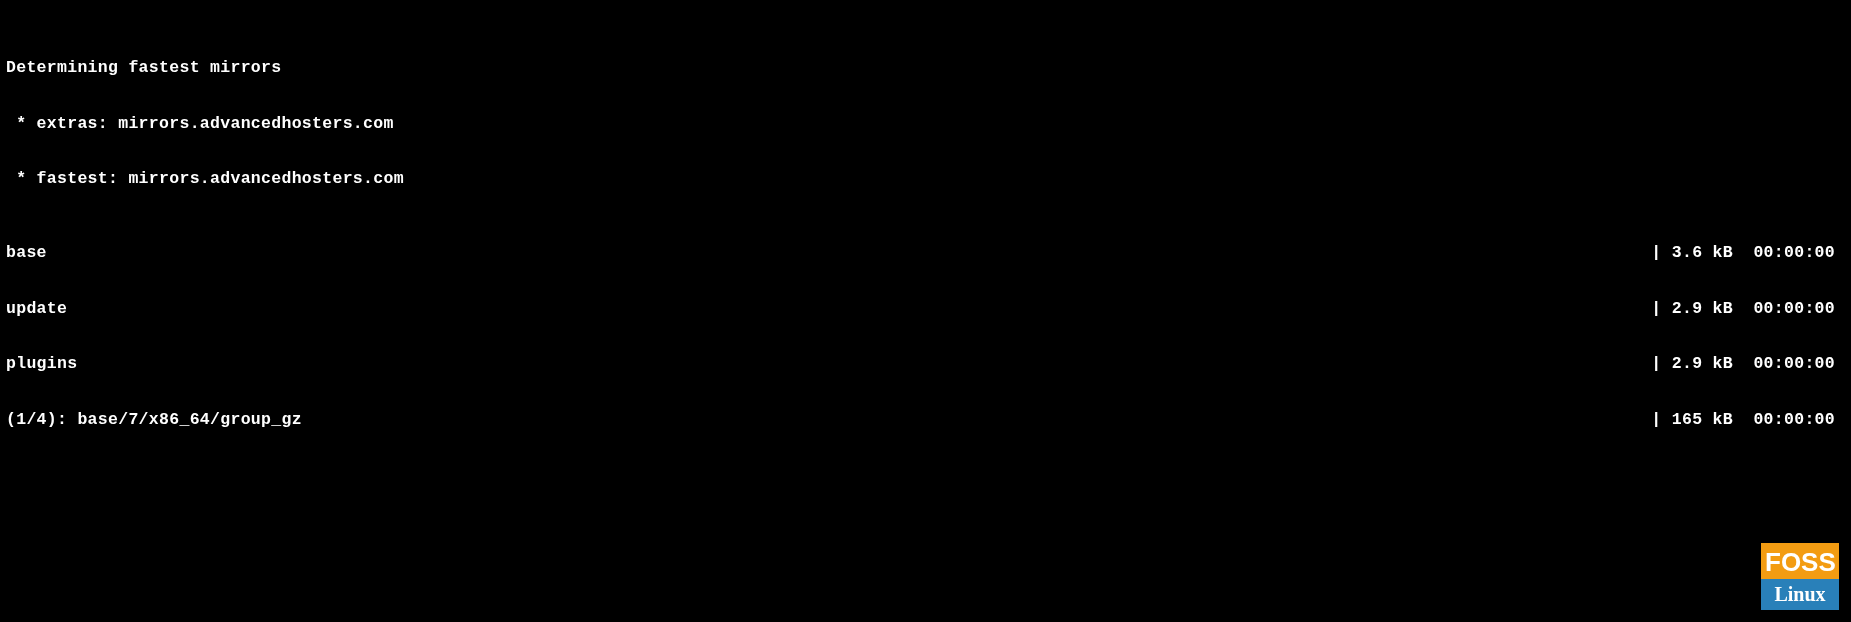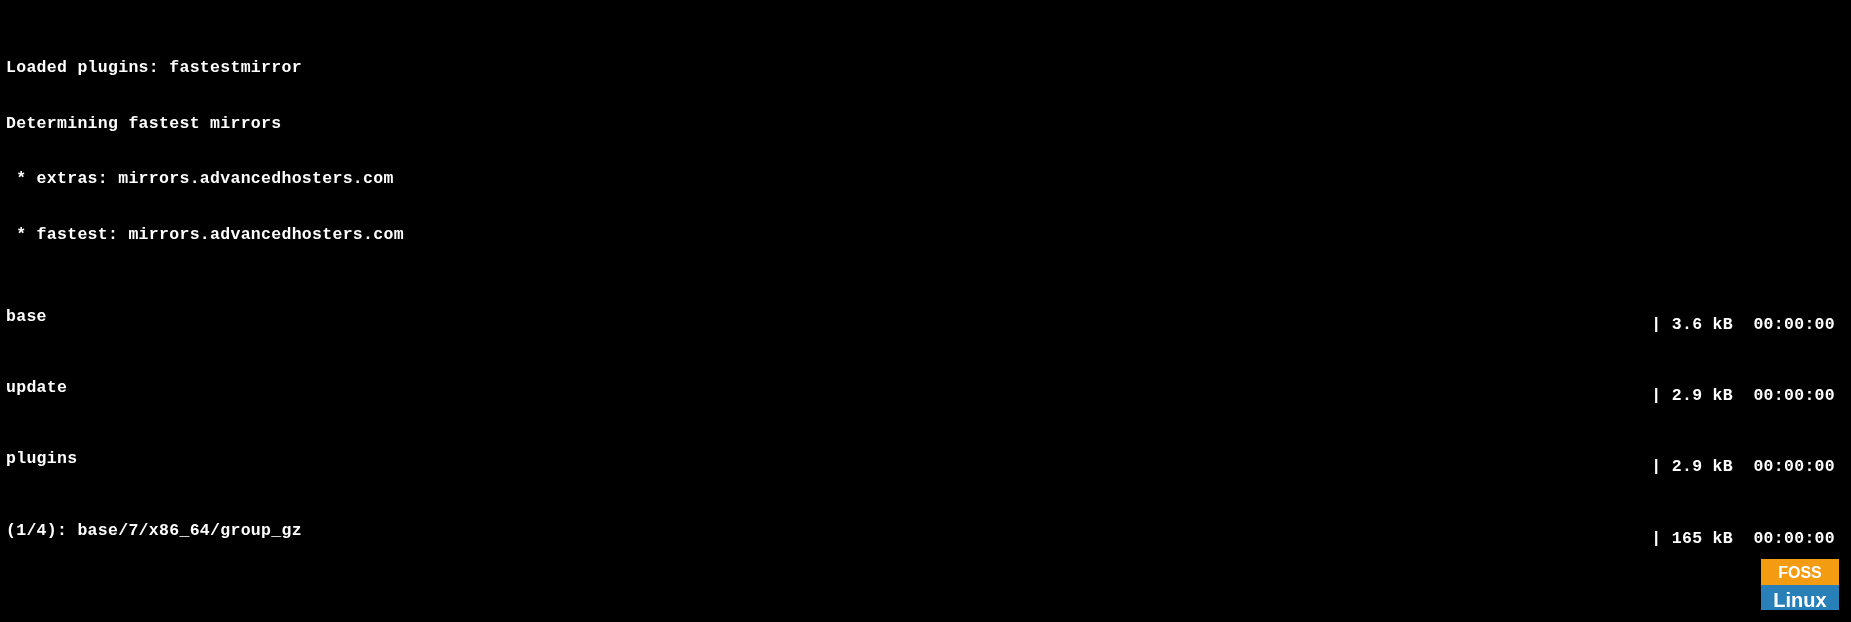--- a/index.html
+++ b/index.html
@@ -34,53 +34,52 @@
       justify-content: space-between;
       min-height: 18.5px;
       align-items: center;
     }
     .two-col .left {
       flex: 0 0 auto;
     }
     .two-col .right {
       flex: 0 0 auto;
       padding-right: 10px;
-      margin-top: 16px;
     }
     .watermark {
       position: absolute;
       bottom: 12px;
       right: 12px;
       width: 78px;
       font-family: Arial, Helvetica, sans-serif;
       text-align: center;
       font-weight: bold;
       line-height: 1;
     }
     .watermark .top {
       background: #f39c12;
       color: #ffffff;
-      font-size: 16px;
+      font-size: 26px;
       padding: 6px 4px 4px 4px;
       letter-spacing: 0px;
     }
     .watermark .bottom {
       background: #2980b9;
       color: #ffffff;
       font-size: 20px;
-      padding: 5px 4px 0 4px;
+      padding: 5px 4px 6px 4px;
       letter-spacing: 0px;
+      font-family: Liberation Serif, serif;
     }
   </style>
 </head>
 <body>
 
 <div class="terminal">
 
-  <span class="line">Loaded plugins: fastestmirror</span>
   <span class="line">Determining fastest mirrors</span>
   <span class="line"> * extras: mirrors.advancedhosters.com</span>
   <span class="line"> * fastest: mirrors.advancedhosters.com</span>
 
   <div class="two-col">
     <span class="left">base</span>
     <span class="right">| 3.6 kB  00:00:00</span>
   </div>
   <div class="two-col">
     <span class="left">update</span>

